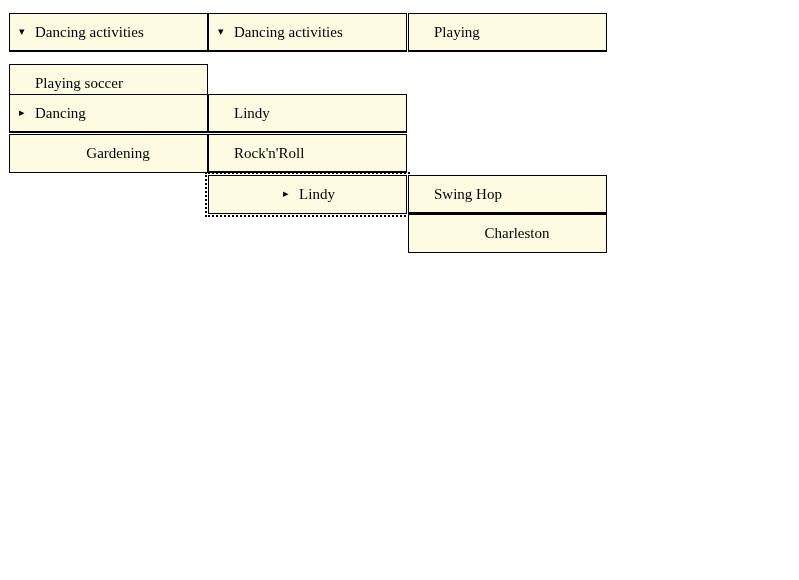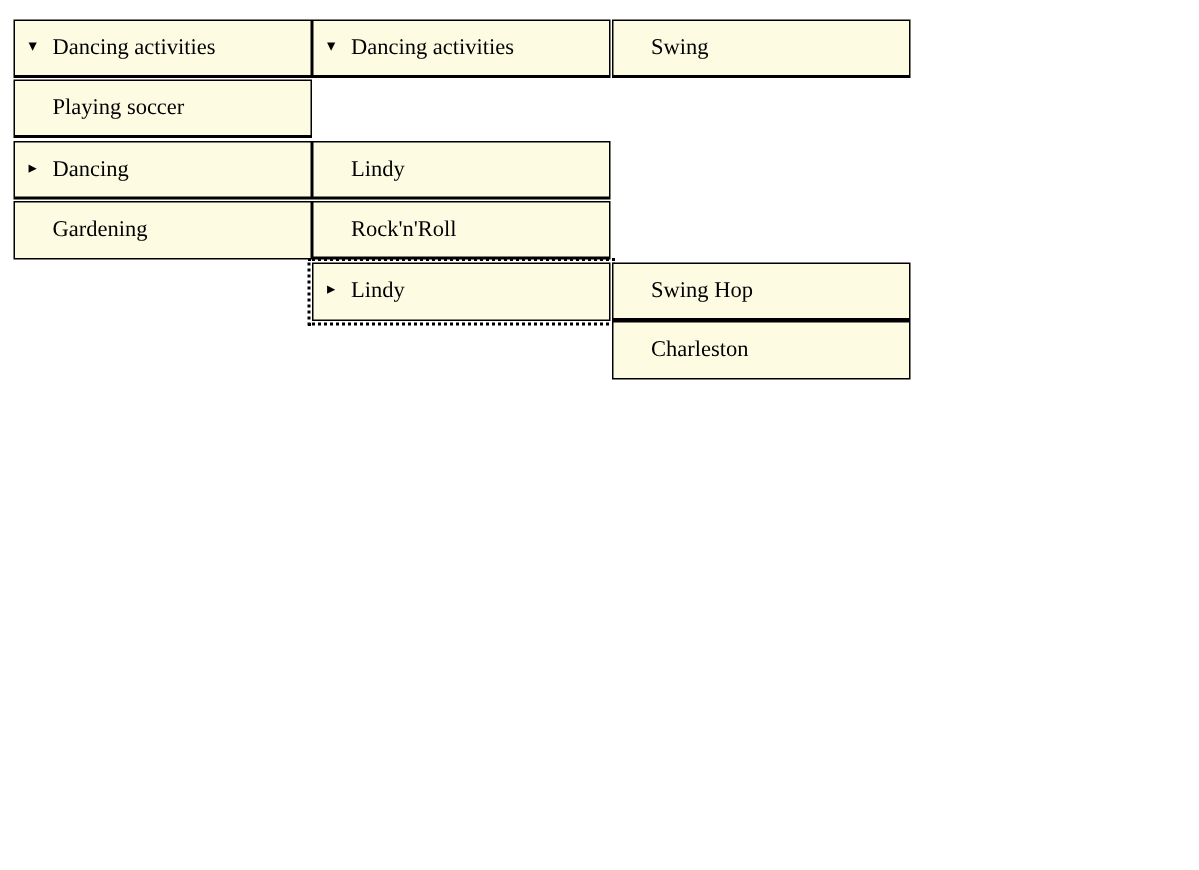--- a/index.html
+++ b/index.html
@@ -50,20 +50,21 @@
     font-size: 15px;
     line-height: 1.1;
     color: #000000;
     white-space: nowrap;
     overflow: hidden;
   }
 
   
   .cell.tail {
     border-bottom-width: 1px;
+    justify-content: center;
   }
 
   .cell.focused {
     outline: 2px dotted #000000;
     outline-offset: 1px;
   }
 
   .twisty {
     display: inline-block;
     width: 13px;
@@ -80,21 +81,21 @@
   .twisty.spacer {
     visibility: hidden;
   }
 
   .cell-label {
     display: inline-block;
   }
 
   
   .r0 { top: 13px; }
-  .r1 { top: 53px; }
+  .r1 { top: 64px; }
   .r2 { top: 94px; }
   .r3 { top: 134px; }
   .r4 { top: 175px; }
   .r5 { top: 214px; }
 </style>
 </head>
 <body>
 
 <div id="miller-columns">
     <div class="column col-0">
@@ -129,21 +130,21 @@
         <span class="cell-label">Rock'n'Roll</span>
       </div>
       <div class="cell r4 tail focused">
         <span class="twisty">▸</span>
         <span class="cell-label">Lindy</span>
       </div>
     </div>
     <div class="column col-2">
       <div class="cell r0">
         <span class="twisty spacer">▸</span>
-        <span class="cell-label">Swing</span>
+        <span class="cell-label">Playing</span>
       </div>
       <div class="cell r4">
         <span class="twisty spacer">▸</span>
         <span class="cell-label">Swing Hop</span>
       </div>
       <div class="cell r5 tail">
         <span class="twisty spacer">▸</span>
         <span class="cell-label">Charleston</span>
       </div>
     </div>

